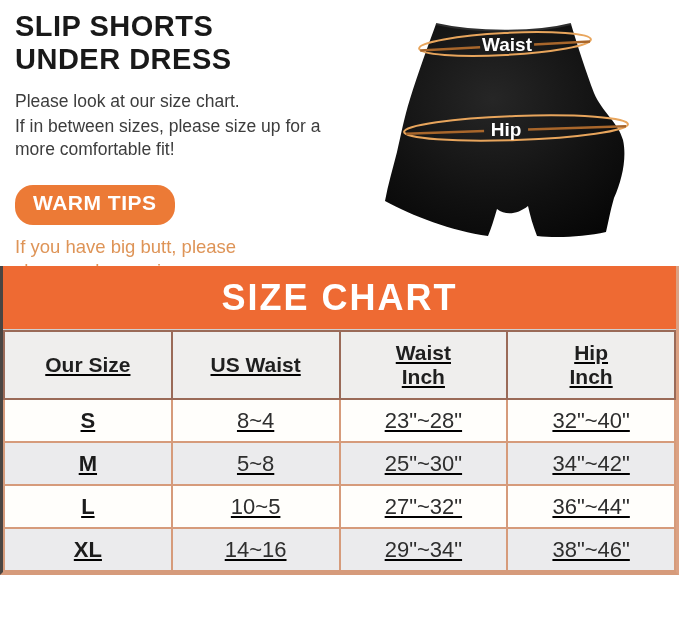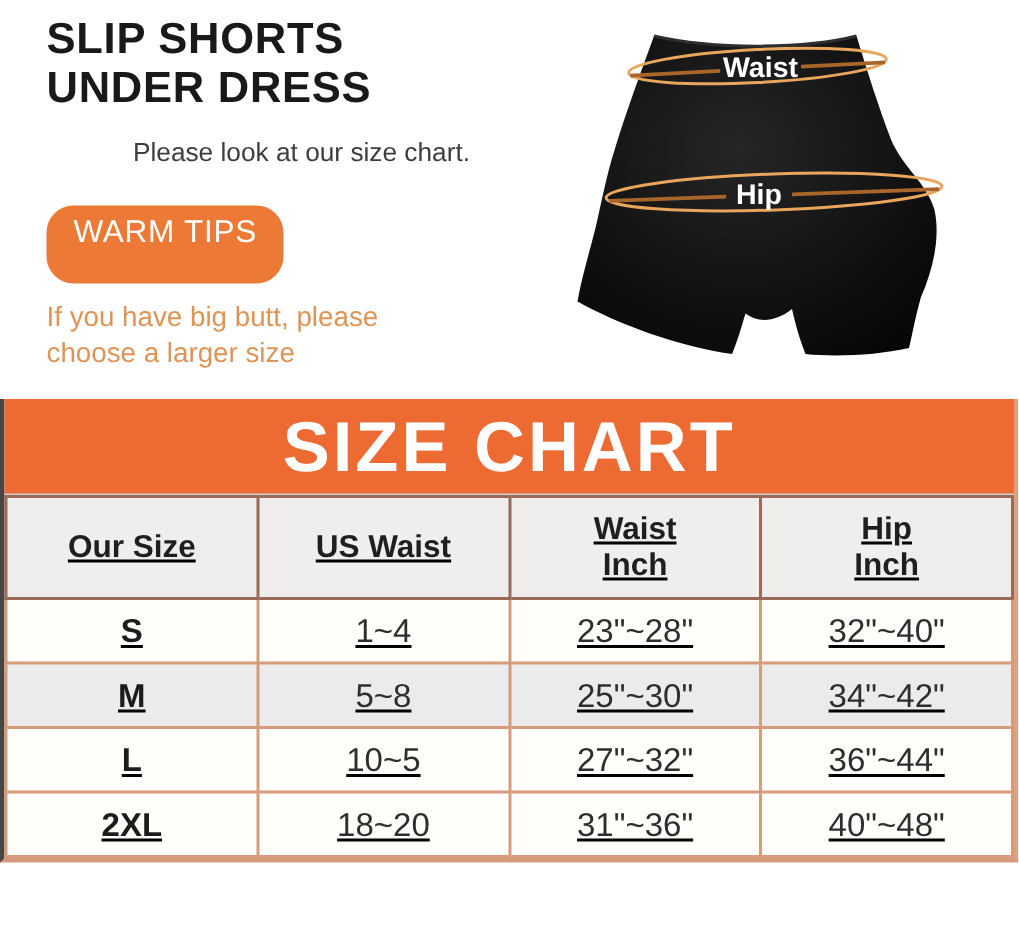--- a/index.html
+++ b/index.html
@@ -1,49 +1,49 @@
 <!DOCTYPE html>
 <html><head>
 <meta charset="utf-8">
 <style>
   html,body{margin:0;padding:0;background:#fff;}
   .canvas{
     position:relative;width:679px;height:620px;overflow:hidden;
     font-family:"Liberation Sans",sans-serif;background:#fff;
   }
   
-  .intro{position:absolute;left:31px;top:10px;width:340px;}
+  .intro{position:absolute;left:15px;top:10px;width:340px;}
   .intro-title{
     font-size:29px;font-weight:bold;color:#191919;line-height:1.14;
     letter-spacing:.5px;white-space:pre-line;margin:0 0 14px 0;
   }
-  .intro-note{font-size:17.5px;color:#3d3d3d;line-height:1.32;margin:0;text-align:center;}
+  .intro-note{font-size:17.5px;color:#3d3d3d;line-height:1.32;margin:0;}
   .intro-note + .intro-note{margin-top:2px;max-width:345px;}
   .warm-badge{
-    display:inline-block;margin-top:24px;padding:6px 18px 22px 18px;
+    display:inline-block;margin-top:24px;padding:6px 18px 10px 18px;
     background:#EC7A36;border-radius:18px;color:#fff;
-    font-size:21px;font-weight:normal;letter-spacing:.5px;
+    font-size:21px;font-weight:bold;letter-spacing:.5px;
   }
   .warm-text{
     margin-top:10px;font-size:18.5px;line-height:1.3;color:#DE9457;max-width:265px;
   }
   
   .shorts-wrap{position:absolute;left:340px;top:0;width:339px;height:258px;}
   
   .chart{
     position:absolute;left:0;top:266px;width:679px;box-sizing:border-box;
     border-left:3px solid #4a4542;border-right:3px solid #DBA183;
     border-bottom:3px solid #D69B7B;
   }
   .chart-banner{
     height:63px;background:#EE6A33;display:flex;align-items:center;justify-content:center;
     border-bottom:1px solid #cfcfcf;
   }
   .chart-banner-text{
-    color:#fff;font-size:47px;font-weight:bold;letter-spacing:2px;
+    color:#fff;font-size:36px;font-weight:bold;letter-spacing:2px;
   }
   table.size-table{width:100%;border-collapse:collapse;table-layout:fixed;text-decoration:underline;}
   .size-table th,.size-table td{
     border:2px solid #D69B7B;text-align:center;vertical-align:middle;padding:0;
   }
   .size-table th{
     height:66px;background:#EFEEED;font-size:21px;font-weight:bold;color:#1f1f1f;
     white-space:pre-line;line-height:1.15;border-color:#9A6A58;
   }
   .size-table td{height:41px;font-size:22px;color:#2e2e2e;}
@@ -53,20 +53,21 @@
 </style>
 </head>
 <body>
 
 <div class="canvas">
 
   <div class="intro">
     <h1 class="intro-title">SLIP SHORTS
 UNDER DRESS</h1>
     <p class="intro-note">Please look at our size chart.</p>
+    <p class="intro-note">If in between sizes, please size up for a more comfortable fit!</p>
     <div class="warm-badge">WARM TIPS</div>
     <div class="warm-text">If you have big butt, please choose a larger size</div>
   </div>
 
   <div class="shorts-wrap">
     <svg width="339" height="258" viewBox="0 0 339 258">
       <defs>
         <radialGradient id="garment" cx="45%" cy="35%" r="80%">
           <stop offset="0%" stop-color="#262626"></stop>
           <stop offset="60%" stop-color="#111111"></stop>
@@ -118,39 +119,39 @@
           <th>US Waist</th>
           <th>Waist
 Inch</th>
           <th>Hip
 Inch</th>
         </tr>
       </thead>
       <tbody>
         <tr class="row-even">
           <td class="size-cell">S</td>
-          <td>1~4</td>
+          <td>8~4</td>
           <td>23"~28"</td>
           <td>32"~40"</td>
         </tr>
         <tr class="row-odd">
           <td class="size-cell">M</td>
           <td>5~8</td>
           <td>25"~30"</td>
           <td>34"~42"</td>
         </tr>
         <tr class="row-even">
           <td class="size-cell">L</td>
           <td>10~5</td>
           <td>27"~32"</td>
           <td>36"~44"</td>
         </tr>
-        <tr class="row-even">
-          <td class="size-cell">2XL</td>
-          <td>18~20</td>
-          <td>31"~36"</td>
-          <td>40"~48"</td>
+        <tr class="row-odd">
+          <td class="size-cell">XL</td>
+          <td>14~16</td>
+          <td>29"~34"</td>
+          <td>38"~46"</td>
         </tr>
       </tbody>
     </table>
   </div>
 
 </div>
 
 </body></html>

